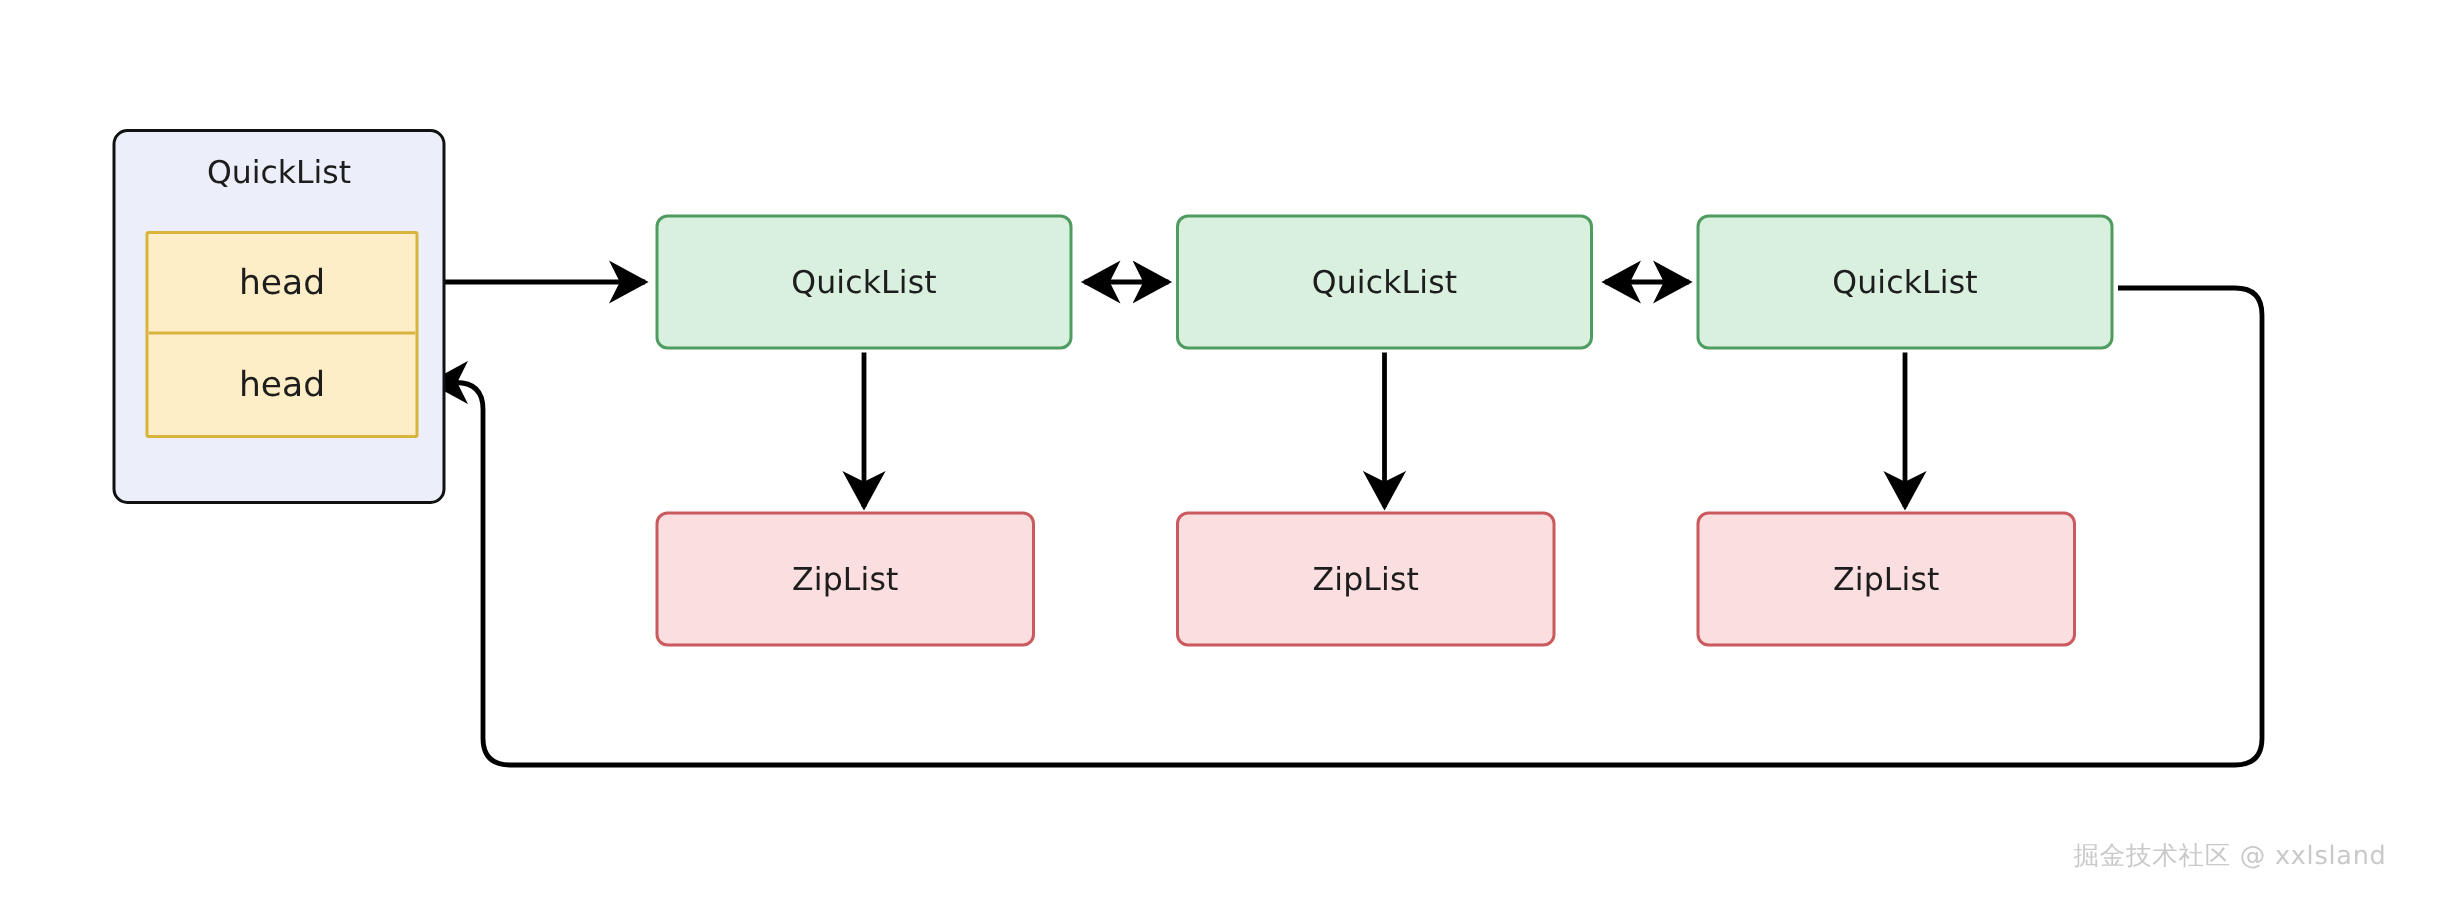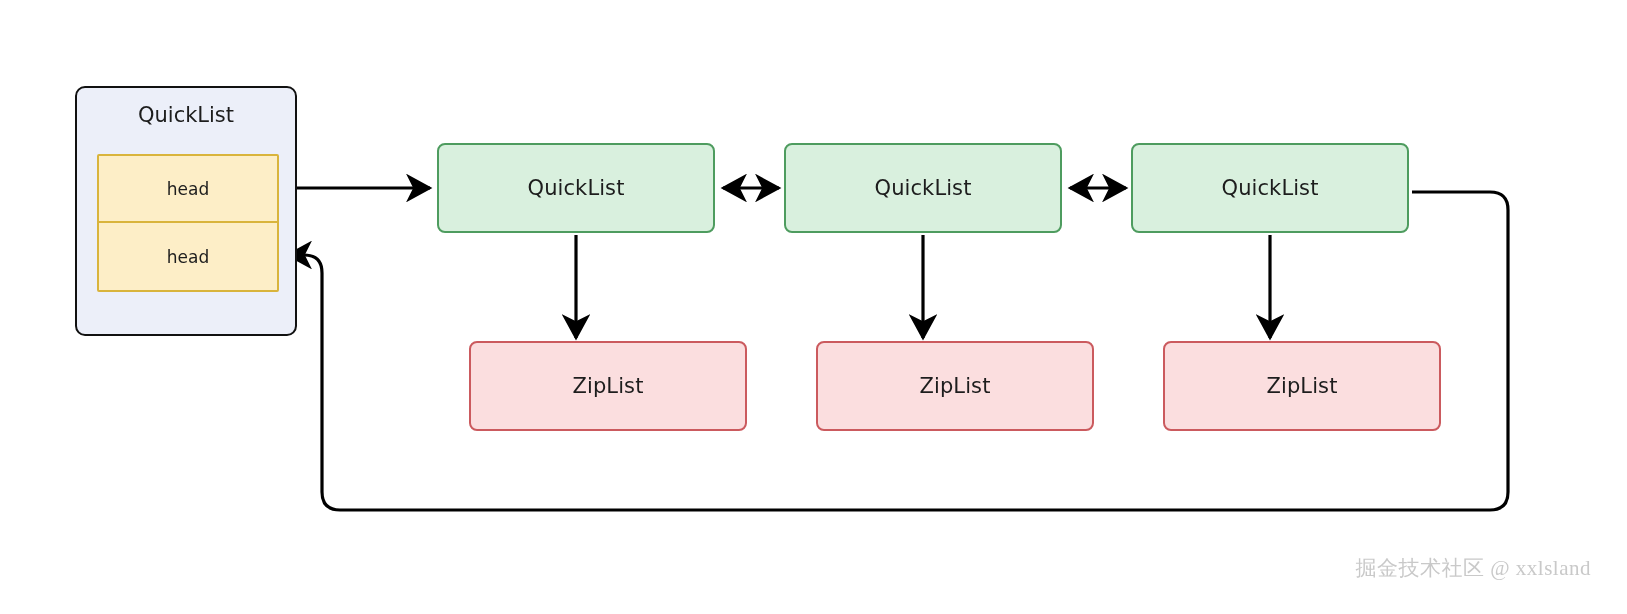--- a/index.html
+++ b/index.html
@@ -74,21 +74,21 @@
     background: #fdeec7;
     border-radius: 2px;
     overflow: hidden;
   }
   .field-cell {
     box-sizing: border-box;
     height: 50%;
     display: flex;
     align-items: center;
     justify-content: center;
-    font-size: 17px;
+    font-size: 23px;
     color: #1d1d1d;
   }
   .field-cell.top {
     border-bottom: 2.5px solid #d9b43c;
   }
 
   
   .ql-node {
     top: 143px;
     width: 278px;
@@ -96,40 +96,38 @@
     background: #d9f0de;
     border: 2px solid #4e9c5f;
   }
   .ql-1 { left: 437px; }
   .ql-2 { left: 784px; }
   .ql-3 { left: 1131px; }
 
   
   .zl-node {
     top: 341px;
-    width: 278px;
+    width: 253px;
     height: 90px;
     background: #fbdedf;
     border: 2px solid #cb5a5e;
-    margin-left: 32px;
   }
   .zl-1 { left: 437px; }
   .zl-2 { left: 784px; }
   .zl-3 { left: 1131px; }
 
   
   .watermark {
     position: absolute;
     right: 36px;
     bottom: 32px;
-    font-size: 21px;
+    font-size: 17px;
     color: #c9c9c9;
     white-space: nowrap;
     letter-spacing: 0.5px;
-    font-family: Liberation Serif, serif;
   }
 </style>
 </head>
 <body>
 
 <div id="canvas">
 
   <svg id="edges" viewBox="0 0 1627 614" xmlns="http://www.w3.org/2000/svg">
     <defs>
       <marker id="arrowEnd" viewBox="0 0 12 12" refX="10" refY="6" markerWidth="9" markerHeight="9" orient="auto-start-reverse">

